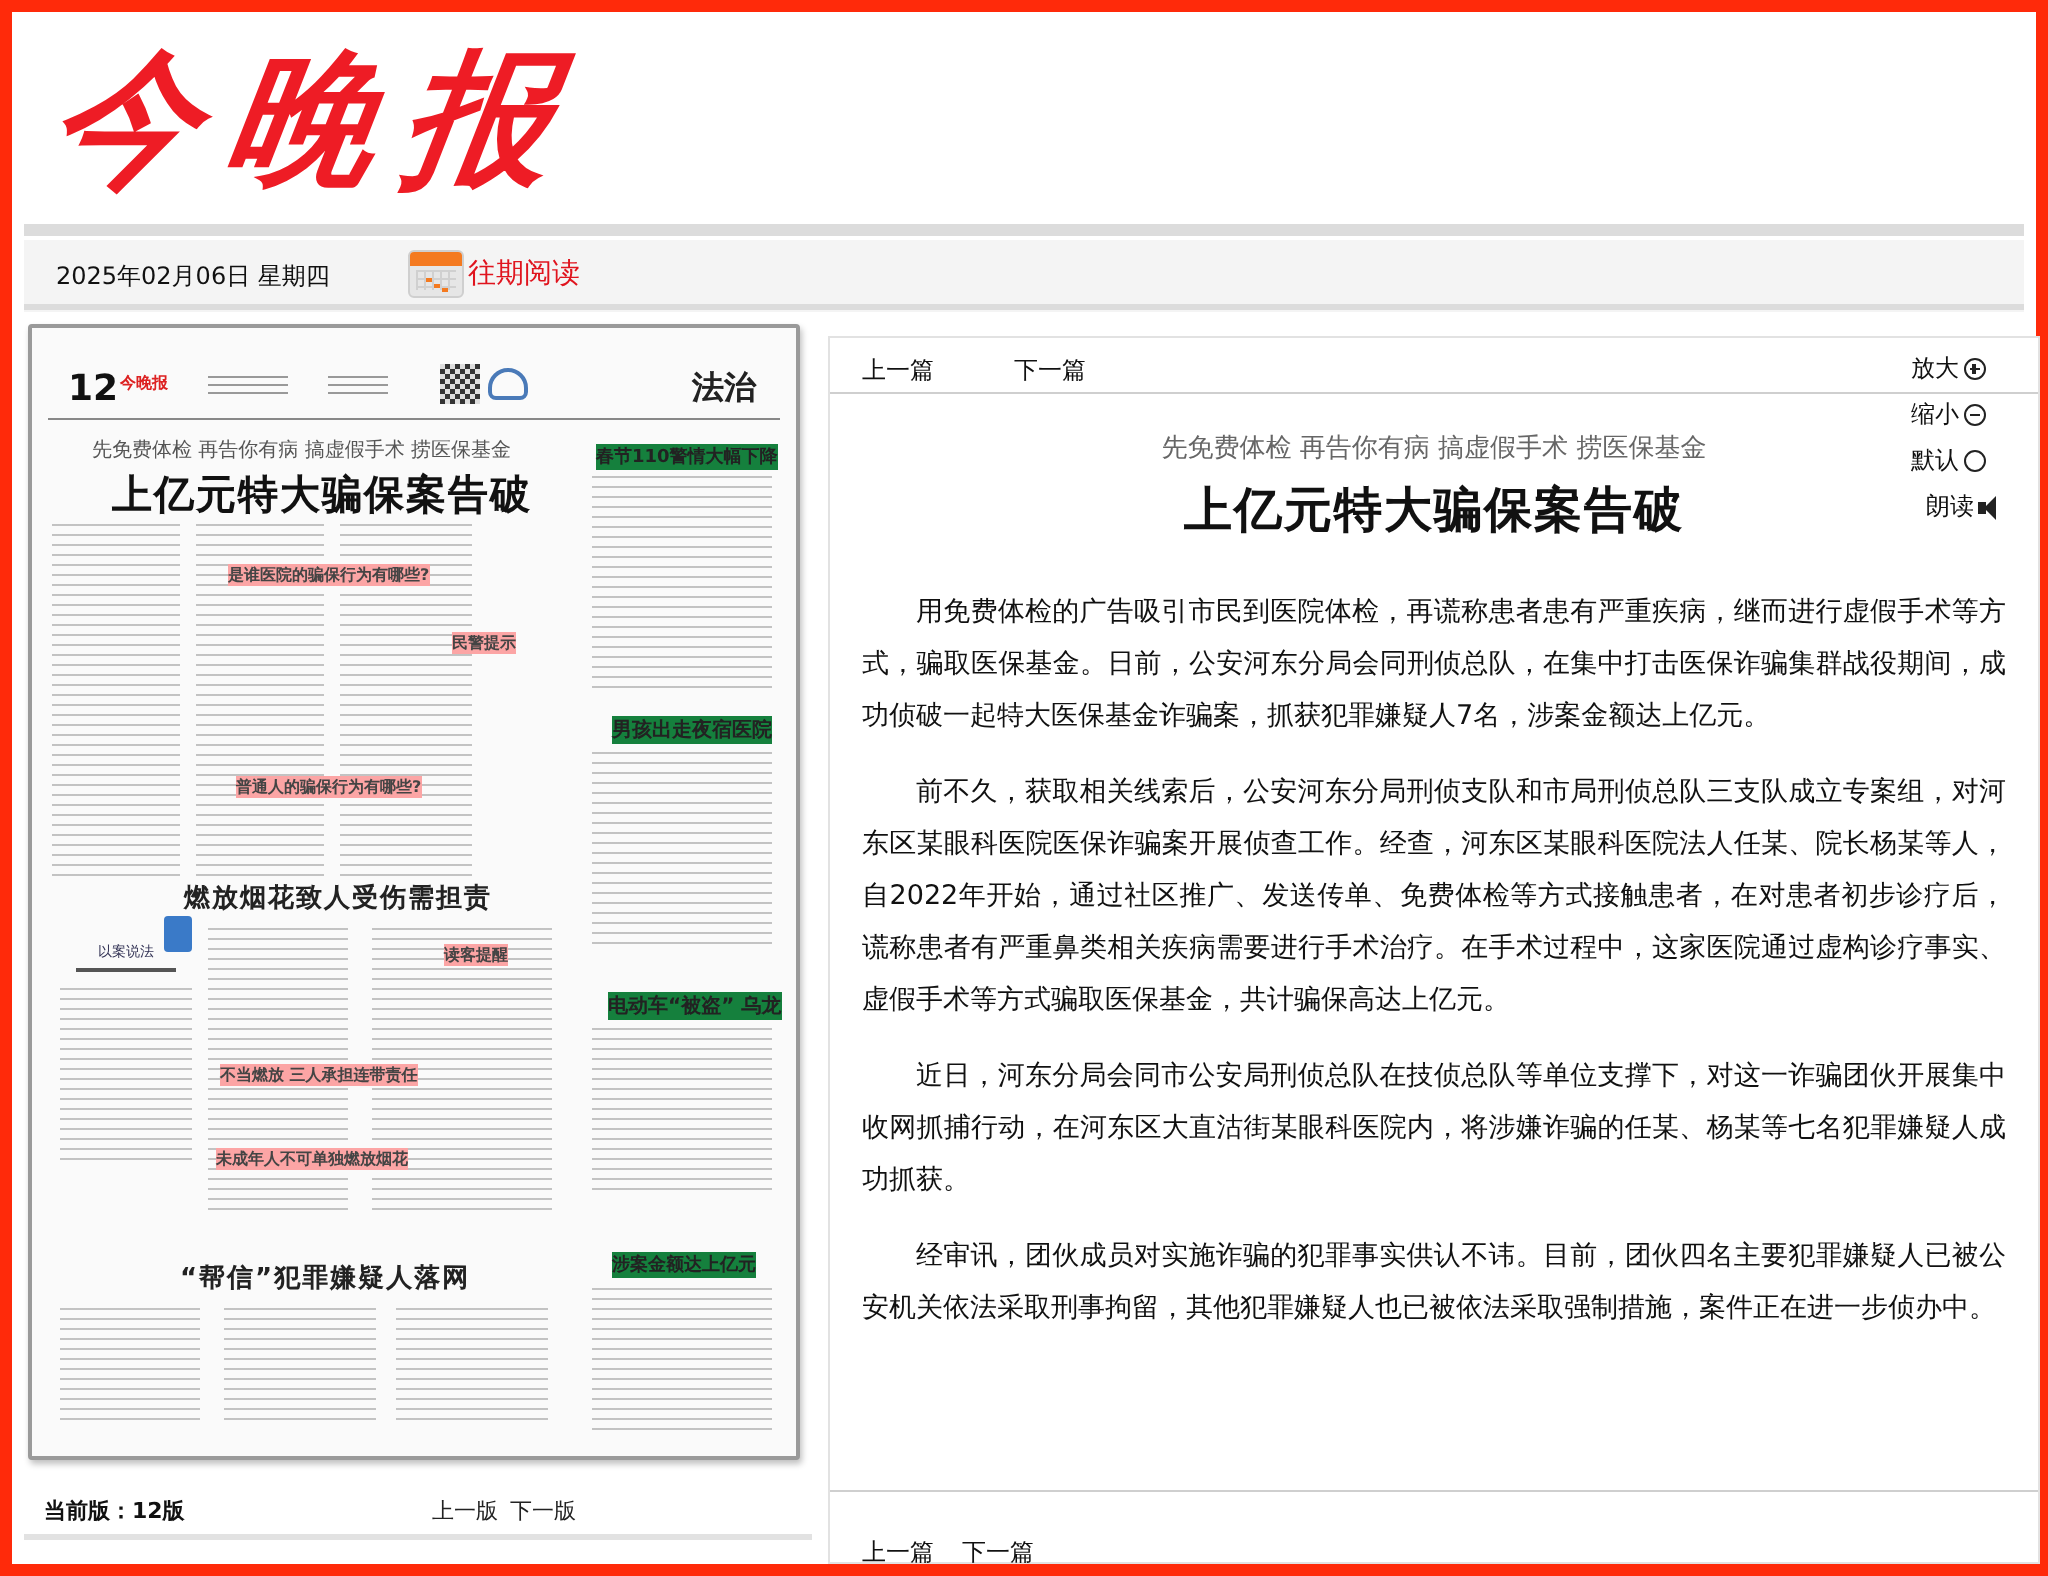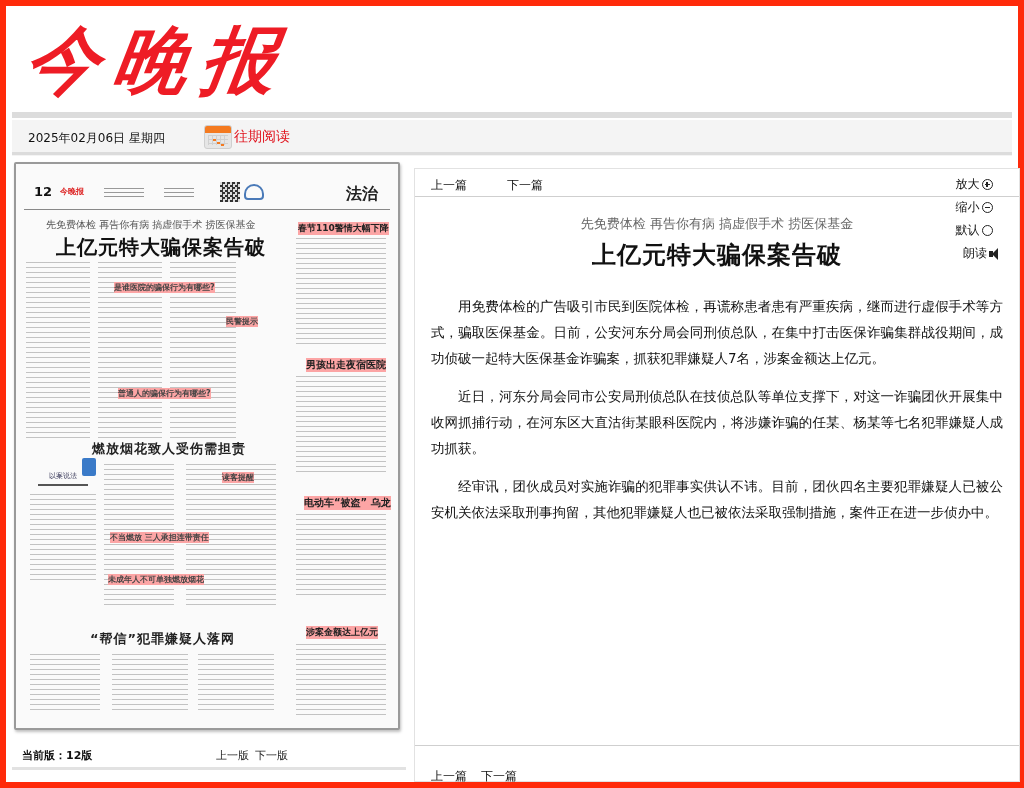--- a/index.html
+++ b/index.html
@@ -51,37 +51,37 @@
     position: absolute; left: 8px; top: 156px; width: 386px; height: 568px;
     border: 2px solid #9a9a9a; border-radius: 2px;
     box-shadow: 1px 2px 3px rgba(0,0,0,0.25);
     background: #fafafa; overflow: hidden;
     cursor: pointer;
   }
   .np-header {
     position: absolute; left: 8px; top: 12px; right: 8px; height: 34px;
     border-bottom: 1px solid #888;
   }
-  .np-num { position: absolute; left: 10px; top: 8px; font-size: 13px; font-weight: bold; color: #111; }
+  .np-num { position: absolute; left: 10px; top: 8px; font-size: 18px; font-weight: bold; color: #111; }
   .np-logo { position: absolute; left: 30px; top: 10px; font-size: 8px; color: #d22; font-weight: bold; }
   .np-meta { position: absolute; top: 12px; height: 10px; width: 40px;
     background: repeating-linear-gradient(180deg, #999 0 1px, transparent 1px 4px); }
   .np-qr { position: absolute; left: 196px; top: 6px; width: 20px; height: 20px;
     background: repeating-conic-gradient(#333 0 25%, #ddd 0 50%) 0 0/5px 5px; }
   .np-cloud { position: absolute; left: 220px; top: 8px; width: 20px; height: 16px; border: 2px solid #4a7ab8; border-radius: 10px 10px 4px 4px; }
   .np-section { position: absolute; right: 12px; top: 8px; font-size: 16px; font-weight: bold; color: #222; }
   .np-kicker { position: absolute; left: 30px; top: 54px; font-size: 10px; color: #555; }
   .np-head { position: absolute; left: 40px; top: 70px; font-size: 20px; font-weight: bold; color: #111; letter-spacing: 1px; }
   .np-col {
     position: absolute;
     background: repeating-linear-gradient(180deg, #b9b9b9 0 1px, transparent 1px 5px);
     opacity: 0.85;
   }
   .np-sub { position: absolute; font-size: 8px; font-weight: bold; color: #444; background: #fca5a5; }
-  .np-side-h { position: absolute; font-size: 9px; font-weight: bold; color: #222; background: #fca5a5; }
+  .np-side-h { position: absolute; font-size: 9px; font-weight: bold; color: #222; background: #15803d; }
   .np-mid-h { position: absolute; font-size: 13px; font-weight: bold; color: #222; background: #fafafa; letter-spacing: 1px; }
   .np-badge { position: absolute; left: 22px; top: 302px; width: 50px; height: 20px; font-size: 7px; color: #335; border-bottom: 2px solid #555; text-align: center; line-height: 20px; }
   .np-badge .scale { position: absolute; right: -8px; top: -8px; width: 14px; height: 18px; background: #3a7ac8; border-radius: 2px; }
 
   .page-bar {
     position: absolute; left: 6px; top: 734px; width: 394px; height: 30px;
     border-bottom: 3px solid #e2e2e2;
   }
   .page-bar .cur { position: absolute; left: 10px; top: 8px; font-size: 11px; font-weight: bold; color: #111; }
   .page-bar .nav { position: absolute; left: 204px; top: 8px; font-size: 11px; color: #222; display: flex; gap: 6px; }
@@ -217,20 +217,21 @@
           <span class="speaker"></span>
         </span>
       </div>
     </div>
 
     <div class="kicker">先免费体检 再告你有病 搞虚假手术 捞医保基金</div>
     <div class="title">上亿元特大骗保案告破</div>
 
     <div class="body">
       <p>用免费体检的广告吸引市民到医院体检，再谎称患者患有严重疾病，继而进行虚假手术等方式，骗取医保基金。日前，公安河东分局会同刑侦总队，在集中打击医保诈骗集群战役期间，成功侦破一起特大医保基金诈骗案，抓获犯罪嫌疑人7名，涉案金额达上亿元。</p>
+      <p>前不久，获取相关线索后，公安河东分局刑侦支队和市局刑侦总队三支队成立专案组，对河东区某眼科医院医保诈骗案开展侦查工作。经查，河东区某眼科医院法人任某、院长杨某等人，自2022年开始，通过社区推广、发送传单、免费体检等方式接触患者，在对患者初步诊疗后，谎称患者有严重鼻类相关疾病需要进行手术治疗。在手术过程中，这家医院通过虚构诊疗事实、虚假手术等方式骗取医保基金，共计骗保高达上亿元。</p>
       <p>近日，河东分局会同市公安局刑侦总队在技侦总队等单位支撑下，对这一诈骗团伙开展集中收网抓捕行动，在河东区大直沽街某眼科医院内，将涉嫌诈骗的任某、杨某等七名犯罪嫌疑人成功抓获。</p>
       <p>经审讯，团伙成员对实施诈骗的犯罪事实供认不讳。目前，团伙四名主要犯罪嫌疑人已被公安机关依法采取刑事拘留，其他犯罪嫌疑人也已被依法采取强制措施，案件正在进一步侦办中。</p>
     </div>
 
     <div class="art-bottom">
       <span class="prev">上一篇</span>
       <span class="next">下一篇</span>
     </div>
   </div>
 </div>

